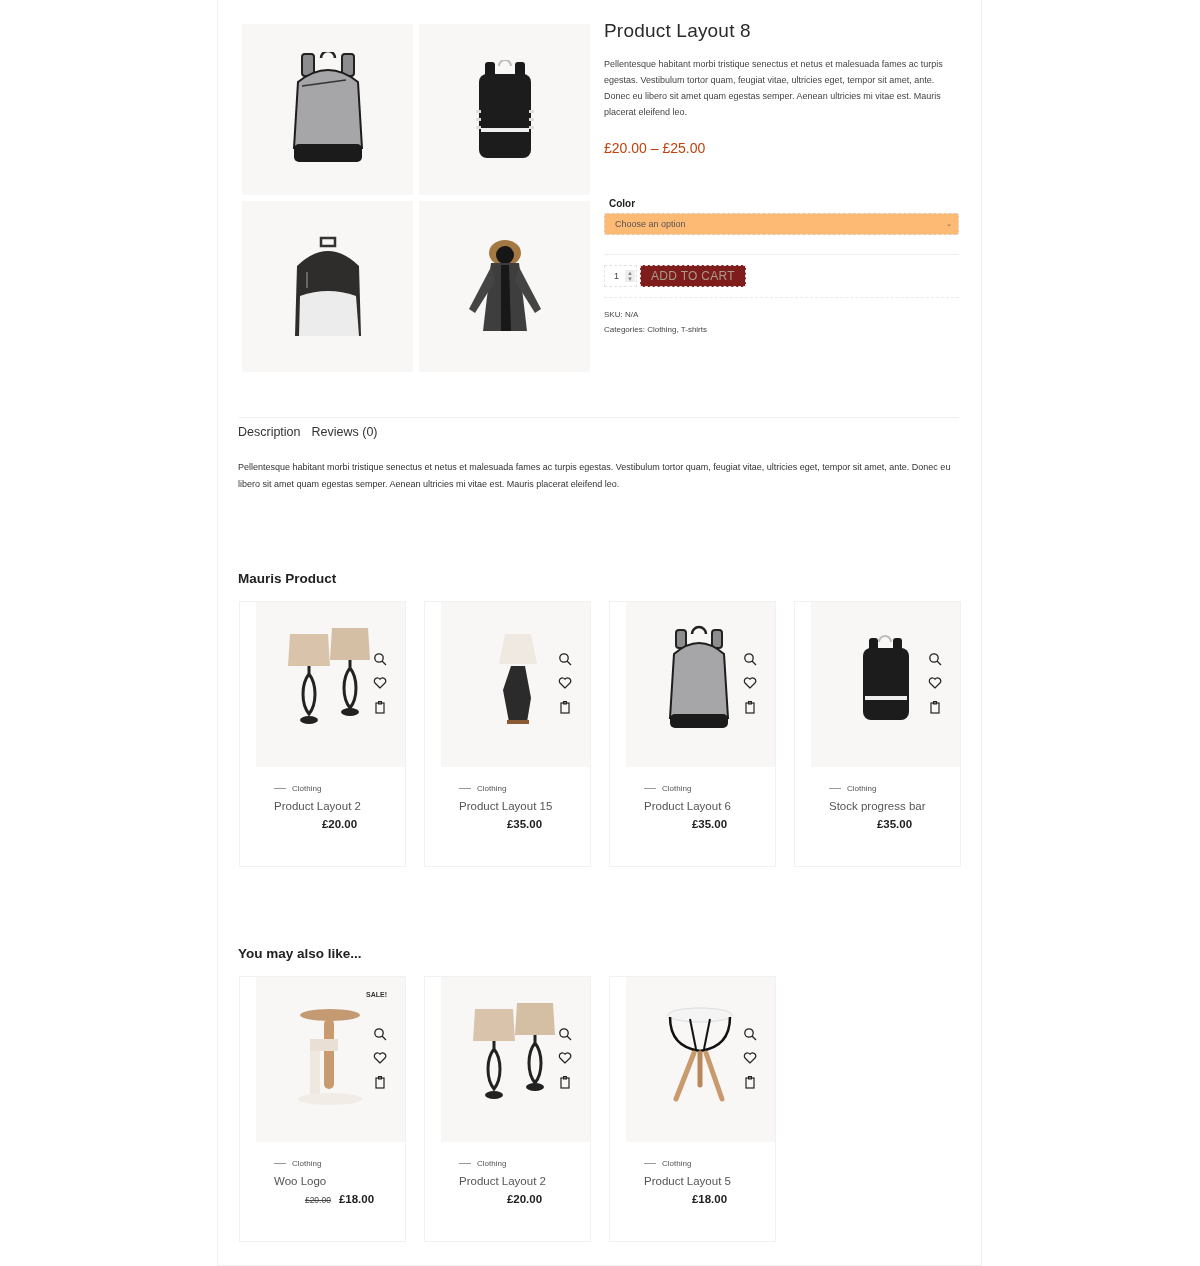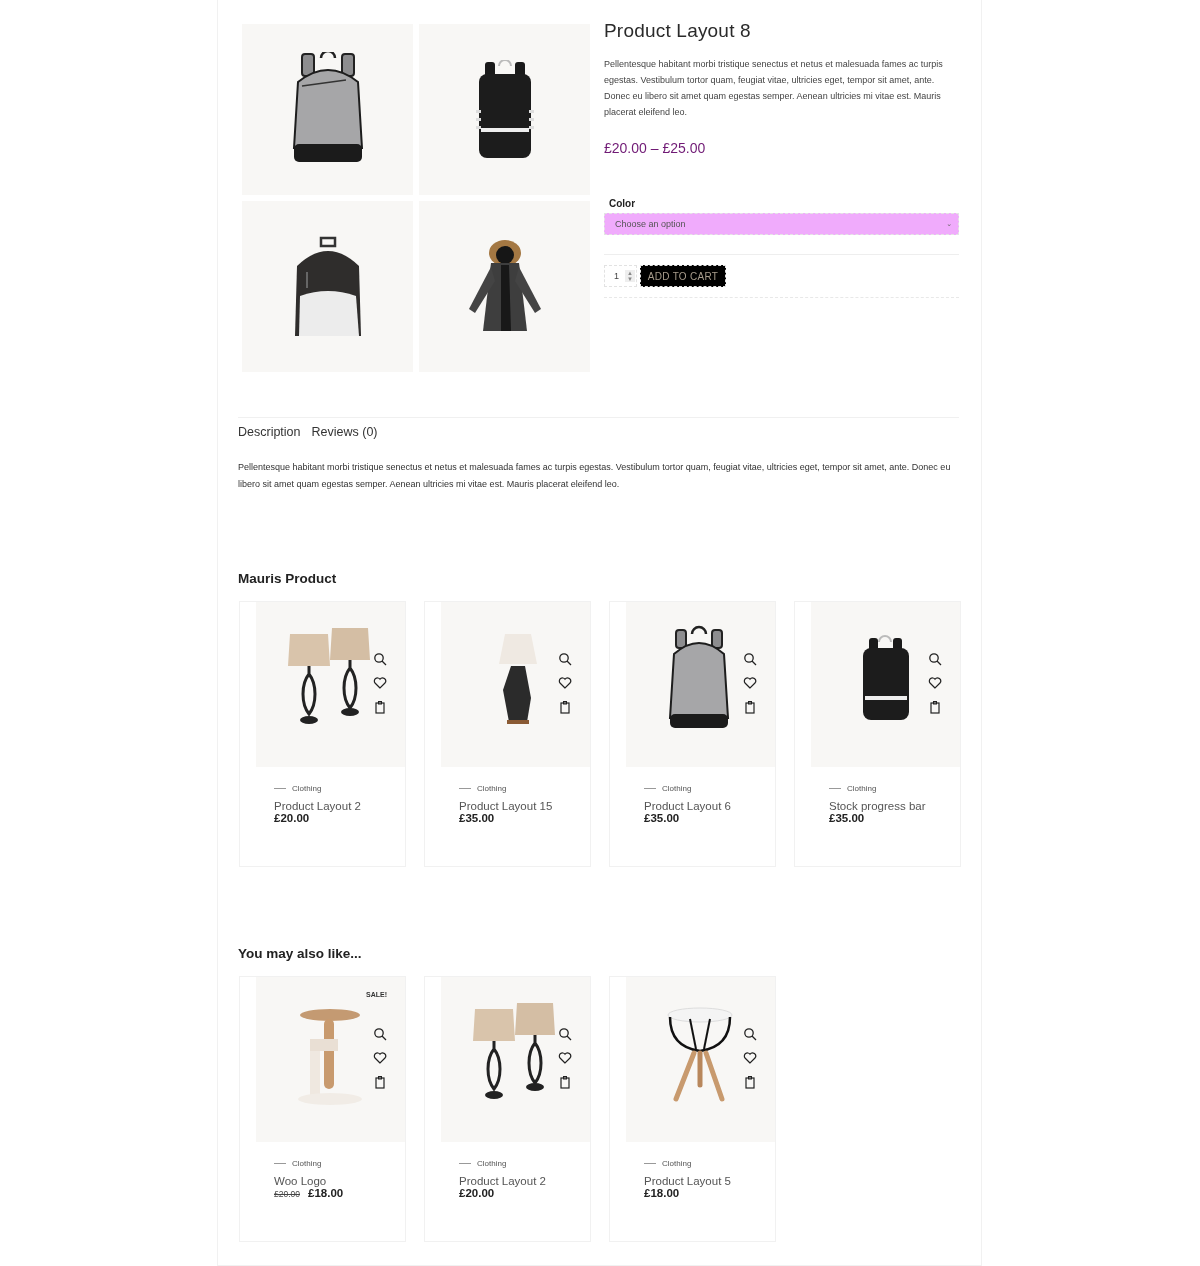--- a/index.html
+++ b/index.html
@@ -11,28 +11,28 @@
 
   
   .gallery { position: absolute; left: 242px; top: 24px; width: 350px; height: 350px; }
   .gtile { position: absolute; width: 171px; height: 171px; background: #f8f7f5; display: flex; align-items: center; justify-content: center; }
   .gtile svg { display: block; }
 
   
   .summary { position: absolute; left: 604px; top: 20px; width: 355px; }
   .ptitle { font-size: 19px; color: #2a2a2a; font-weight: normal; letter-spacing: 0.2px; }
   .pdesc { margin-top: 14px; font-size: 9px; line-height: 16px; color: #444; }
-  .prange { margin-top: 20px; font-size: 14px; color: #701a75; }
+  .prange { margin-top: 20px; font-size: 14px; color: #c2410c; }
   .color-label { margin-top: 42px; font-size: 10px; font-weight: bold; color: #222; padding-left: 5px; }
-  .select { margin-top: 4px; height: 22px; width: 355px; border: 1px dashed #e4e4e4; background: #f0abfc; font-size: 9px; color: #555; display: flex; align-items: center; justify-content: space-between; padding: 0 6px 0 10px; }
+  .select { margin-top: 4px; height: 22px; width: 355px; border: 1px dashed #e4e4e4; background: #fdba74; font-size: 9px; color: #555; display: flex; align-items: center; justify-content: space-between; padding: 0 6px 0 10px; }
   .hr1 { margin-top: 19px; border-top: 1px solid #eeeeee; }
   .cartrow { margin-top: 10px; display: flex; gap: 3px; align-items: center; }
   .qty { width: 33px; height: 22px; border: 1px dashed #e2e2e2; display: flex; align-items: center; padding-left: 9px; font-size: 9px; color: #444; gap: 6px; }
   .qty .spin { width: 10px; height: 12px; background: #eee; font-size: 6px; line-height: 6px; text-align: center; color: #888; display: flex; flex-direction: column; justify-content: center; }
-  .addcart { width: 86px; height: 22px; border: 1px dashed #e2e2e2; background: #000000; font-size: 10px; color: #a89c8c; letter-spacing: 0.3px; display: flex; align-items: center; justify-content: center; }
+  .addcart { width: 106px; height: 22px; border: 1px dashed #e2e2e2; background: #7f1d1d; font-size: 12px; color: #a89c8c; letter-spacing: 0.3px; display: flex; align-items: center; justify-content: center; }
   .hr2 { margin-top: 10px; border-top: 1px dashed #e8e8e8; }
   .meta { margin-top: 9px; font-size: 8px; color: #444; line-height: 15px; }
 
   
   .tabs-hr { position: absolute; left: 238px; top: 417px; width: 721px; border-top: 1px solid #f0f0f0; }
   .tabs { position: absolute; left: 238px; top: 425px; display: flex; gap: 11px; font-size: 12.5px; color: #333; }
   .tabdesc { position: absolute; left: 238px; top: 459px; width: 725px; font-size: 9px; line-height: 17px; color: #333; }
 
   
   .sec-title { position: absolute; left: 238px; font-size: 13.5px; font-weight: bold; color: #222; }
@@ -40,21 +40,21 @@
   .card { width: 167px; height: 266px; border: 1px solid #f1f1f1; background: #fff; position: relative; padding-left: 16px; }
   .card .img { height: 165px; background: #f8f7f5; position: relative; display: flex; align-items: center; justify-content: center; }
   .card .img .art { position: absolute; left: 30px; top: 18px; }
   .card .actions { position: absolute; left: 133px; top: 50px; display: flex; flex-direction: column; gap: 10px; }
   .card .actions span { width: 14px; height: 14px; display: block; }
   .card .sale { position: absolute; right: 18px; top: 14px; font-size: 7px; font-weight: bold; color: #333; }
   .card .body { padding: 17px 0 0 18px; }
   .card .cat { font-size: 8px; color: #555; display: flex; align-items: center; gap: 6px; }
   .card .cat .dash { width: 12px; border-top: 1px solid #999; display: inline-block; }
   .card .name { margin-top: 7px; font-size: 11.5px; color: #555; }
-  .card .price { margin-top: 0; font-size: 11.5px; font-weight: bold; color: #222; display: flex; gap: 8px; align-items: baseline; }
+  .card .price { margin-top: 6px; font-size: 11.5px; font-weight: bold; color: #222; display: flex; gap: 8px; align-items: baseline; justify-content: center; }
   .card .price .old { font-size: 8.5px; font-weight: normal; text-decoration: line-through; color: #444; }
 </style>
 </head>
 <body>
 
 <div class="page"></div>
 
 <div class="gallery">
   <div class="gtile" style="left:0;top:0;">
     <svg width="80" height="115" viewBox="0 0 80 115">
@@ -115,20 +115,24 @@
     <div class="qty">
       <span>1</span>
       <span class="spin">
           <span>▲</span>
           <span>▼</span>
         </span>
     </div>
     <button class="addcart">ADD TO CART</button>
   </div>
   <div class="hr2"></div>
+  <div class="meta">
+    <div>SKU: N/A</div>
+    <div>Categories: Clothing, T-shirts</div>
+  </div>
 </div>
 
 <div class="tabs-hr"></div>
 <div class="tabs">
   <span>Description</span>
   <span>Reviews (0)</span>
 </div>
 <p class="tabdesc">Pellentesque habitant morbi tristique senectus et netus et malesuada fames ac turpis egestas. Vestibulum tortor quam, feugiat vitae, ultricies eget, tempor sit amet, ante. Donec eu libero sit amet quam egestas semper. Aenean ultricies mi vitae est. Mauris placerat eleifend leo.</p>
 
 <h2 class="sec-title" style="top:571px;">Mauris Product</h2>

